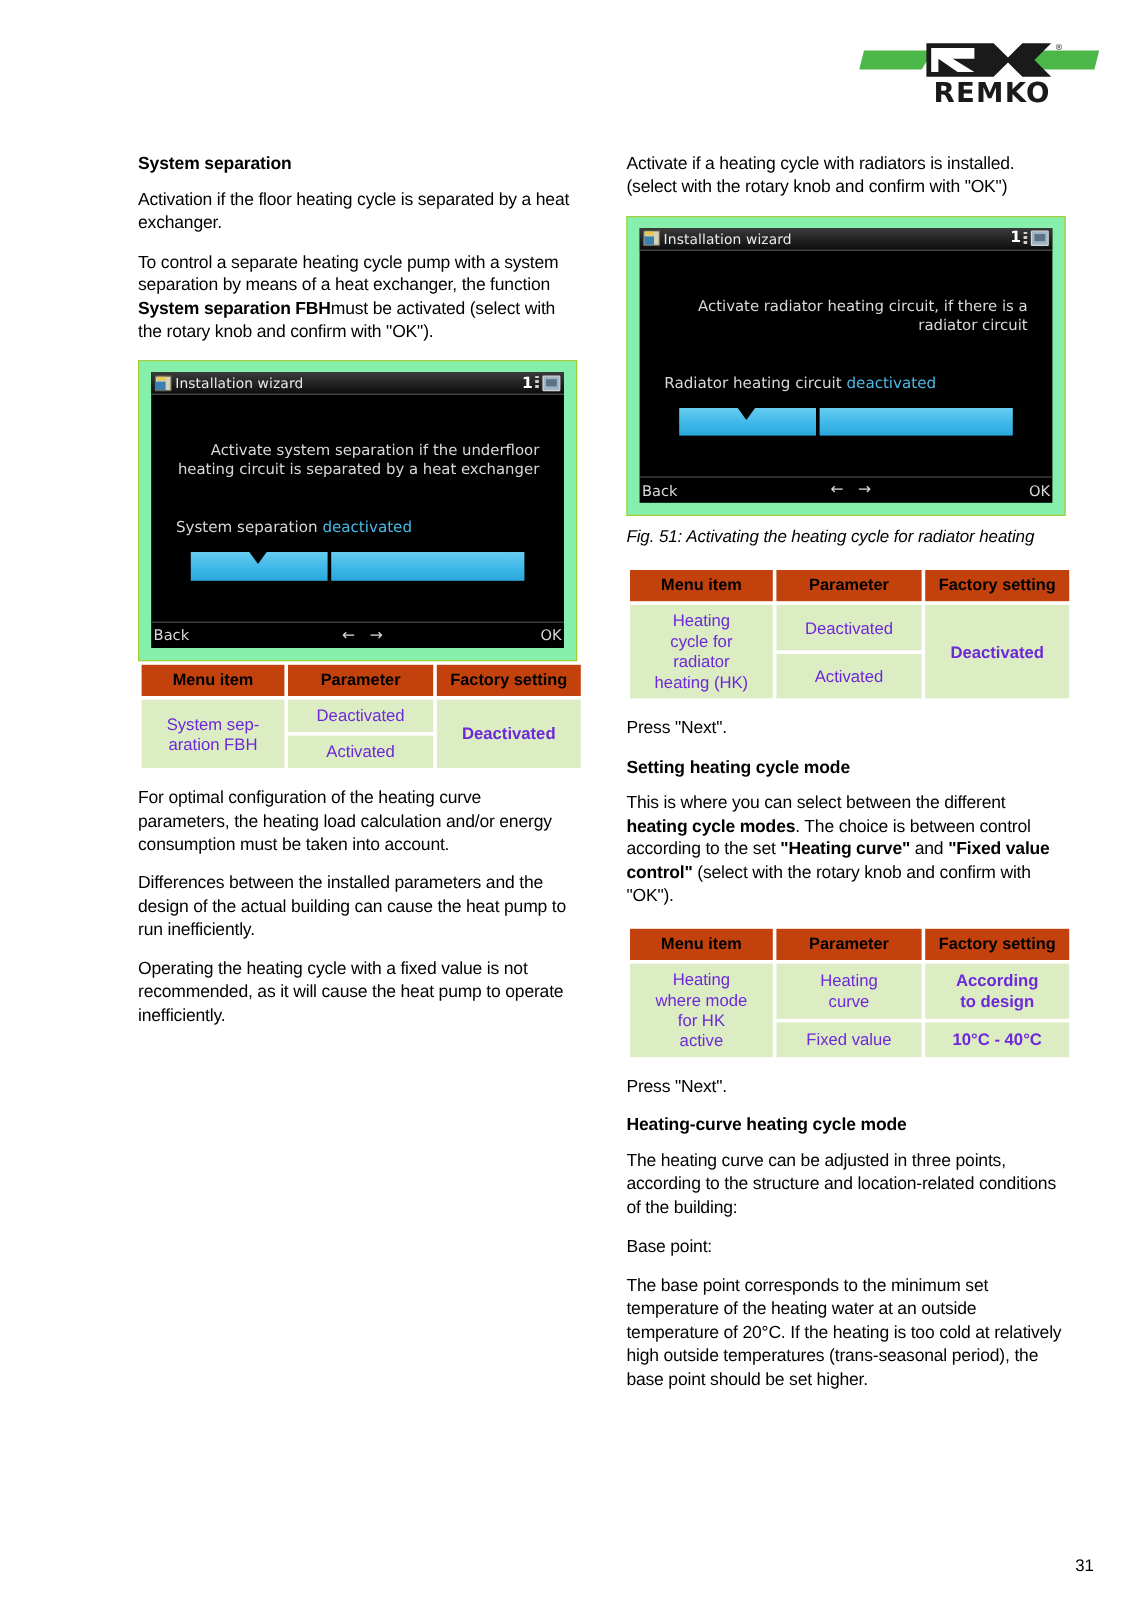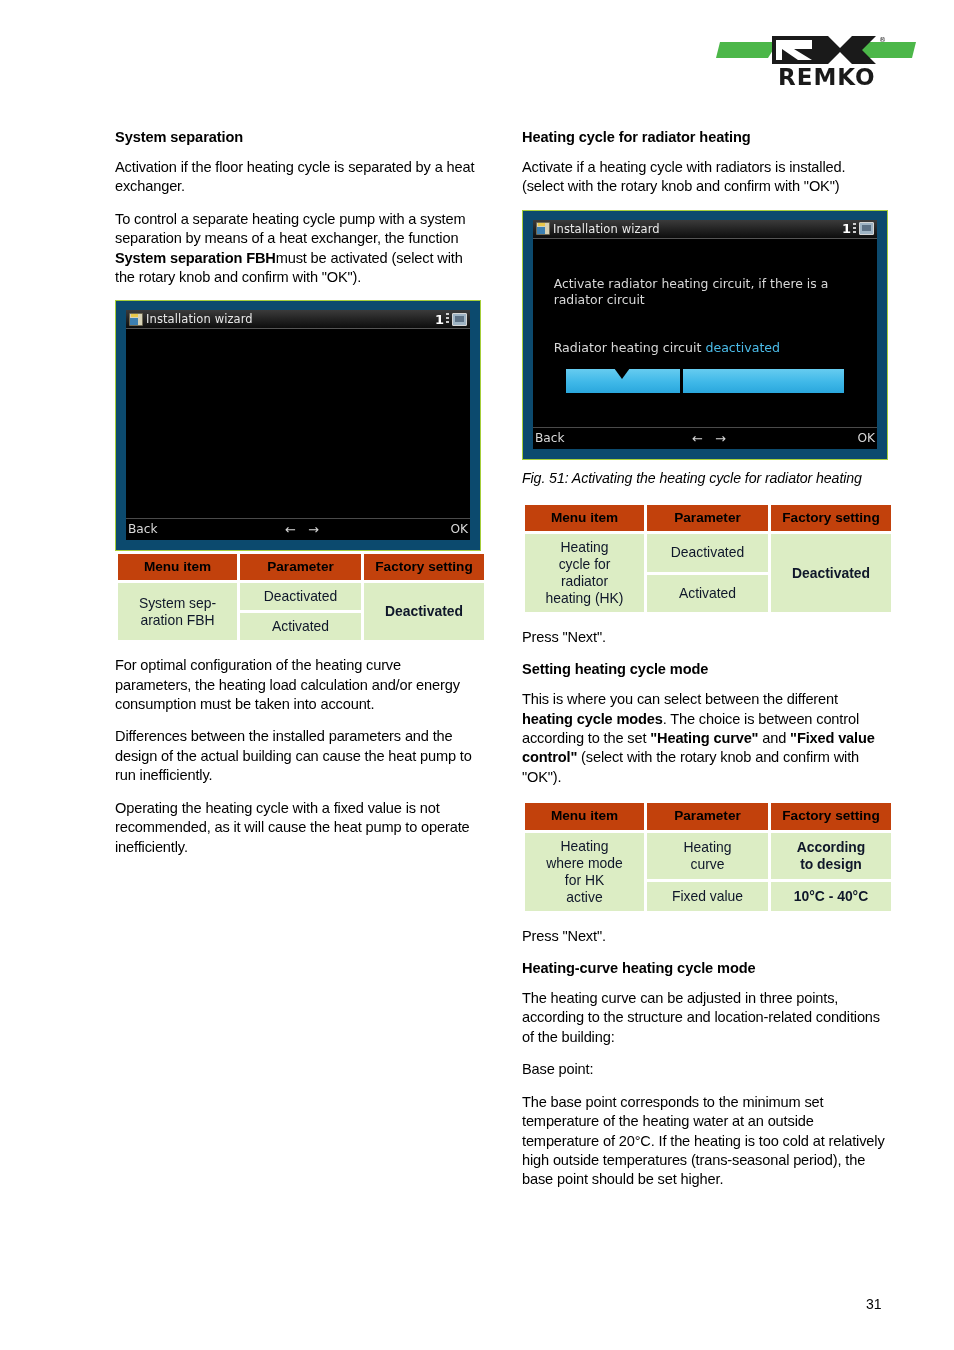--- a/index.html
+++ b/index.html
@@ -34,21 +34,21 @@
   p.body:last-child{margin-bottom:0;}
   .b{font-weight:bold;}
   p.caption{
     font-size:14.2px;font-style:italic;line-height:1.33;
     margin:9px 0 14px 0;letter-spacing:-0.1px;
   }
 
   
   .figure{
     border:1.5px solid #a6ce39;
-    background:#0c4a6e;
+    background:#86efac;
     padding:9px 10px 10px 10px;
     box-sizing:border-box;
     width:366px;
   }
   .lcd{
     position:relative;
     width:100%;
     background:#000000;
     aspect-ratio:285/190;
     overflow:hidden;
@@ -80,21 +80,21 @@
   }
   .lcd-title-disp{
     width:15px;height:13px;background:#9fb4c4;border:1px solid #d5d5d5;border-radius:1px;
     box-sizing:border-box;position:relative;
   }
   .lcd-title-disp::after{content:"";position:absolute;left:2px;top:2px;right:2px;bottom:3px;background:#5d7286;}
 
   .lcd-body{position:absolute;left:0;right:0;top:19px;bottom:22px;}
   .lcd-msg{
     position:absolute;left:6%;right:6%;top:20%;
-    text-align:left;color:#d8d8d8;font-size:12.4px;line-height:1.30;
+    text-align:right;color:#d8d8d8;font-size:12.4px;line-height:1.30;
   }
   .lcd-param{
     position:absolute;left:6%;right:6%;top:54%;
     color:#d8d8d8;font-size:12.6px;
   }
   .lcd-param .val{color:#4bbbe8;}
   .lcd-bar{
     position:absolute;left:9.5%;right:9.5%;top:69.5%;height:12.5%;
     display:flex;gap:3px;
   }
@@ -126,32 +126,32 @@
   table.spec{
     border-collapse:separate;border-spacing:3px;
     width:366px;margin:0 0 13px 0;
     table-layout:fixed;
   }
   table.spec th{
     background:#c2410c;color:#000;font-size:13.6px;font-weight:bold;
     padding:5px 2px;text-align:center;line-height:1.2;
   }
   table.spec td{
-    background:#dcedc4;color:#0f172a;font-size:13.9px;
+    background:#dcedc4;color:#6d28d9;font-size:13.9px;
     padding:5px 20px;text-align:center;line-height:1.22;
     vertical-align:middle;
   }
   table.spec td.bold{font-weight:bold;}
   table.spec col.c1{width:119px;}
   table.spec col.c2{width:121px;}
   table.spec col.c3{width:120px;}
 
   
   .pageno{
-    position:absolute;left:866px;top:1296px;
+    position:absolute;left:896px;top:1296px;
     font-size:14px;color:#000;
   }
 </style>
 </head>
 <body>
 
 <div class="logo-wrap">
   <svg class="logo-svg" viewBox="0 0 200 62" xmlns="http://www.w3.org/2000/svg">
     <polygon points="4,14 62,14 52,30 0,30" fill="#4cb749"></polygon>
     <polygon points="150,14 200,14 196,30 140,30" fill="#4cb749"></polygon>
@@ -178,20 +178,33 @@
           <span class="lcd-title-icon">
             <span class="pg"></span>
               <span class="bl"></span>
               <span class="yl"></span>
           </span>
           <span class="lcd-title-text">Installation wizard</span>
           <span class="lcd-title-num">1</span>
           <span class="lcd-title-dots"></span>
           <span class="lcd-title-disp"></span>
         </div>
+        <div class="lcd-body">
+          <div class="lcd-msg">Activate system separation if the underfloor heating circuit is separated by a heat exchanger</div>
+          <div class="lcd-param">
+            <span>System separation</span>
+            <span class="val">deactivated</span>
+          </div>
+          <div class="lcd-bar">
+            <div class="seg s1">
+                <span class="notch"></span>
+              </div>
+            <div class="seg s2"></div>
+          </div>
+        </div>
         <div class="lcd-foot">
           <span class="left">Back</span>
           <span class="mid">←  →</span>
           <span class="right">OK</span>
         </div>
       </div>
     </div>
 
 
     <table class="spec">
@@ -220,21 +233,20 @@
     </table>
 
     <p class="body">For optimal configuration of the heating curve parameters, the heating load calculation and/or energy consumption must be taken into account.</p>
     <p class="body">Differences between the installed parameters and the design of the actual building can cause the heat pump to run inefficiently.</p>
     <p class="body">Operating the heating cycle with a fixed value is not recommended, as it will cause the heat pump to operate inefficiently.</p>
 
   </div>
 
   <div class="col col-right">
 
-    <h3 class="sec">Heating cycle for radiator heating</h3>
     <p class="body">Activate if a heating cycle with radiators is installed. (select with the rotary knob and confirm with "OK")</p>
 
     <div class="figure">
       <div class="lcd">
         <div class="lcd-title">
           <span class="lcd-title-icon">
             <span class="pg"></span>
               <span class="bl"></span>
               <span class="yl"></span>
           </span>

